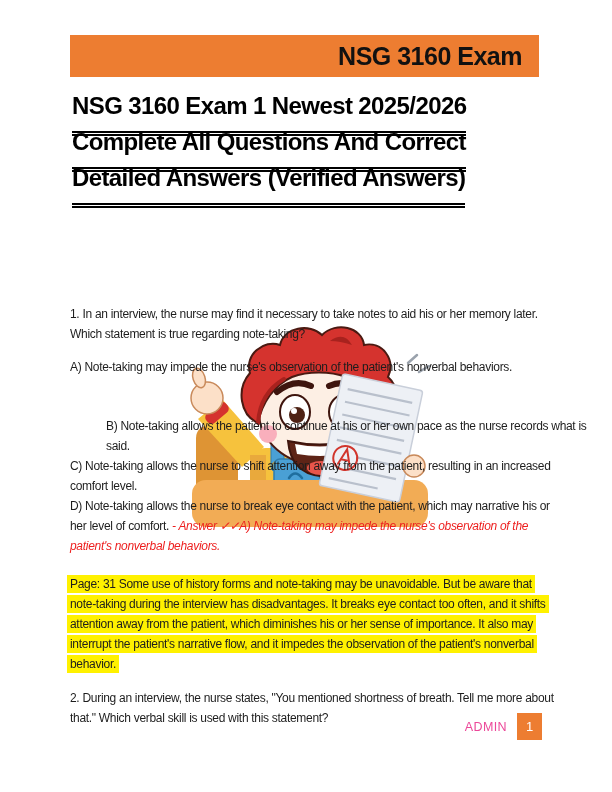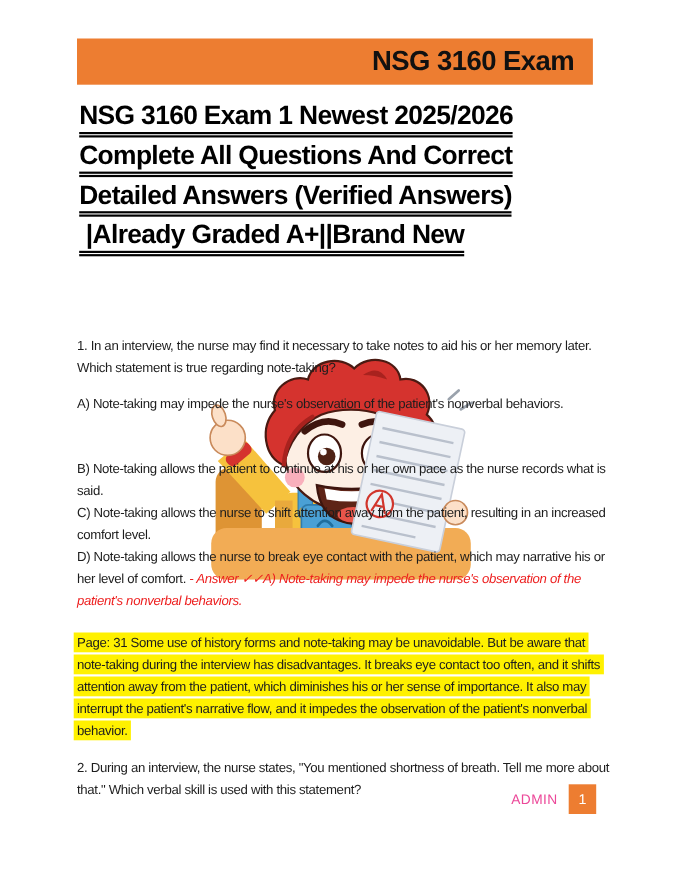--- a/index.html
+++ b/index.html
@@ -45,21 +45,21 @@
     height: 36px;
     white-space: nowrap;
   }
   .title-line > span {
     display: inline-block;
     font-size: 24px;
     font-weight: 700;
     letter-spacing: -0.6px;
     color: #000000;
     border-bottom: 5px double #000000;
-    padding-bottom: 1px;
+    padding-bottom: 12px;
     line-height: 27px;
   }
 
   
   .tblock {
     position: absolute;
     left: 70px;
     width: 492px;
     font-size: 12px;
     font-weight: 400;
@@ -119,21 +119,20 @@
 <div class="page">
 
   <div class="header-bar">
     <span class="hdr-text">NSG 3160 Exam</span>
   </div>
 
   <div class="title-block">
     <div class="title-line"><span>NSG 3160 Exam 1 Newest 2025/2026</span></div>
     <div class="title-line"><span>Complete All Questions And Correct</span></div>
     <div class="title-line"><span>Detailed Answers (Verified Answers)</span></div>
-    <div class="title-line"><span>&nbsp;|Already Graded A+||Brand New</span></div>
   </div>
 
   <div class="illustration">
     <svg width="265" height="212" viewBox="0 0 265 212" xmlns="http://www.w3.org/2000/svg">
 
       <rect x="16" y="110" width="42" height="82" rx="13" fill="#DE9434"></rect>
 
       <polygon points="62,152 18,104 42,84 84,132" fill="#F6C23D"></polygon>
       <rect x="24" y="92" width="26" height="12" rx="5" fill="#D5332E" transform="rotate(-40 37 98)"></rect>
 
@@ -201,21 +200,21 @@
         <circle cx="170" cy="148" r="12" fill="#EDF0F5" stroke="#D1352C" stroke-width="2"></circle>
         <path d="M 164 155 L 170 139 L 176 155 M 166 150 L 174 150" fill="none" stroke="#D1352C" stroke-width="2" stroke-linecap="round"></path>
       </g>
 
       <circle cx="234" cy="151" r="11" fill="#FCE0C8" stroke="#C98A5B" stroke-width="1.5"></circle>
     </svg>
   </div>
 
   <p class="tblock" style="top:292px;">1. In an interview, the nurse may find it necessary to take notes to aid his or her memory later. Which statement is true regarding note-taking?</p>
   <p class="tblock" style="top:345px;">A) Note-taking may impede the nurse's observation of the patient's nonverbal behaviors.</p>
-  <p class="tblock" style="top:404px;">B) Note-taking allows the patient to continue at his or her own pace as the nurse records what is said.</p>
+  <p class="tblock" style="top:404px;margin-left:36px;">B) Note-taking allows the patient to continue at his or her own pace as the nurse records what is said.</p>
   <p class="tblock" style="top:444px;">C) Note-taking allows the nurse to shift attention away from the patient, resulting in an increased comfort level.</p>
   <p class="tblock" style="top:484px;"><span>D) Note-taking allows the nurse to break eye contact with the patient, which may narrative his or her level of comfort. </span><span class="answer-red">- Answer ✓✓A) Note-taking may impede the nurse's observation of the patient's nonverbal behaviors.</span></p>
 
   <p class="tblock" style="top:562px; left:67px;"><span class="hl-yellow">Page: 31 Some use of history forms and note-taking may be unavoidable. But be aware that note-taking during the interview has disadvantages. It breaks eye contact too often, and it shifts attention away from the patient, which diminishes his or her sense of importance. It also may interrupt the patient's narrative flow, and it impedes the observation of the patient's nonverbal behavior.</span></p>
 
   <p class="tblock" style="top:676px;">2. During an interview, the nurse states, "You mentioned shortness of breath. Tell me more about that." Which verbal skill is used with this statement?</p>
 
   <div class="footer">
     <span class="admin-label">ADMIN</span>
     <div class="page-num-box">1</div>

